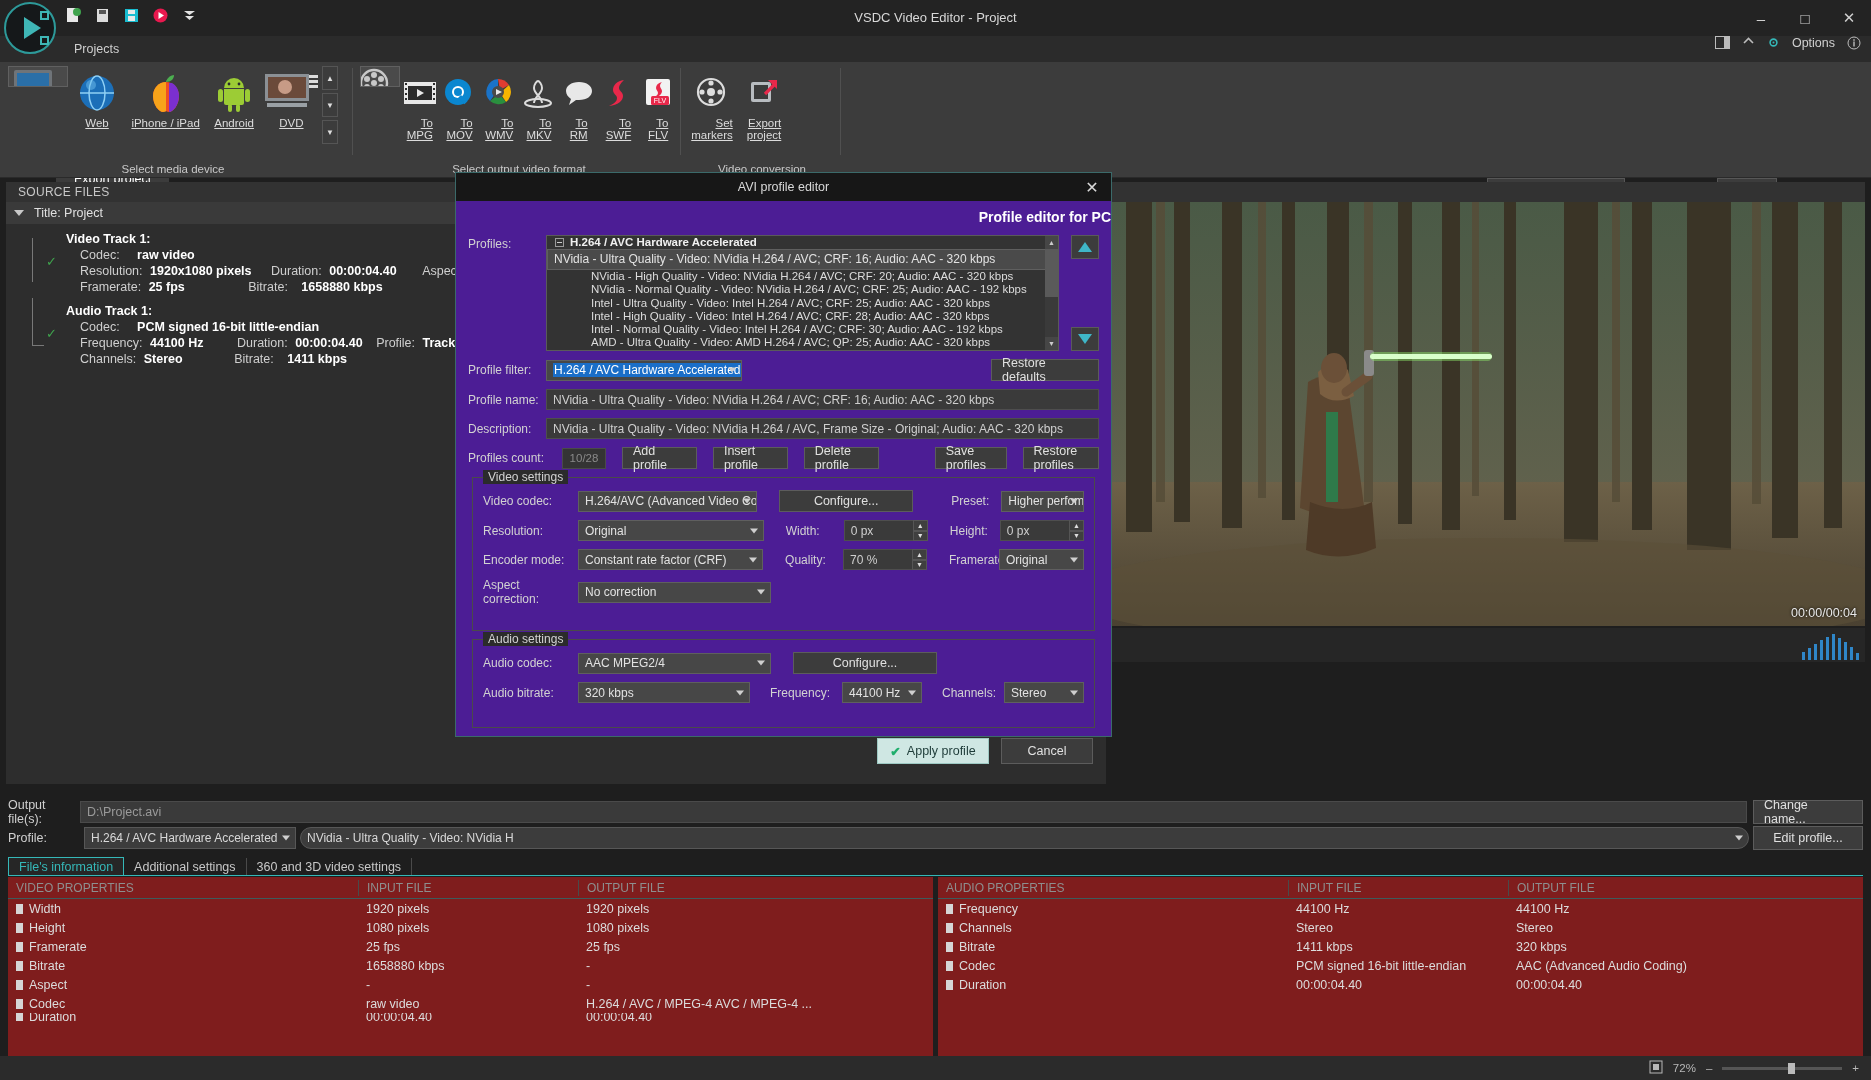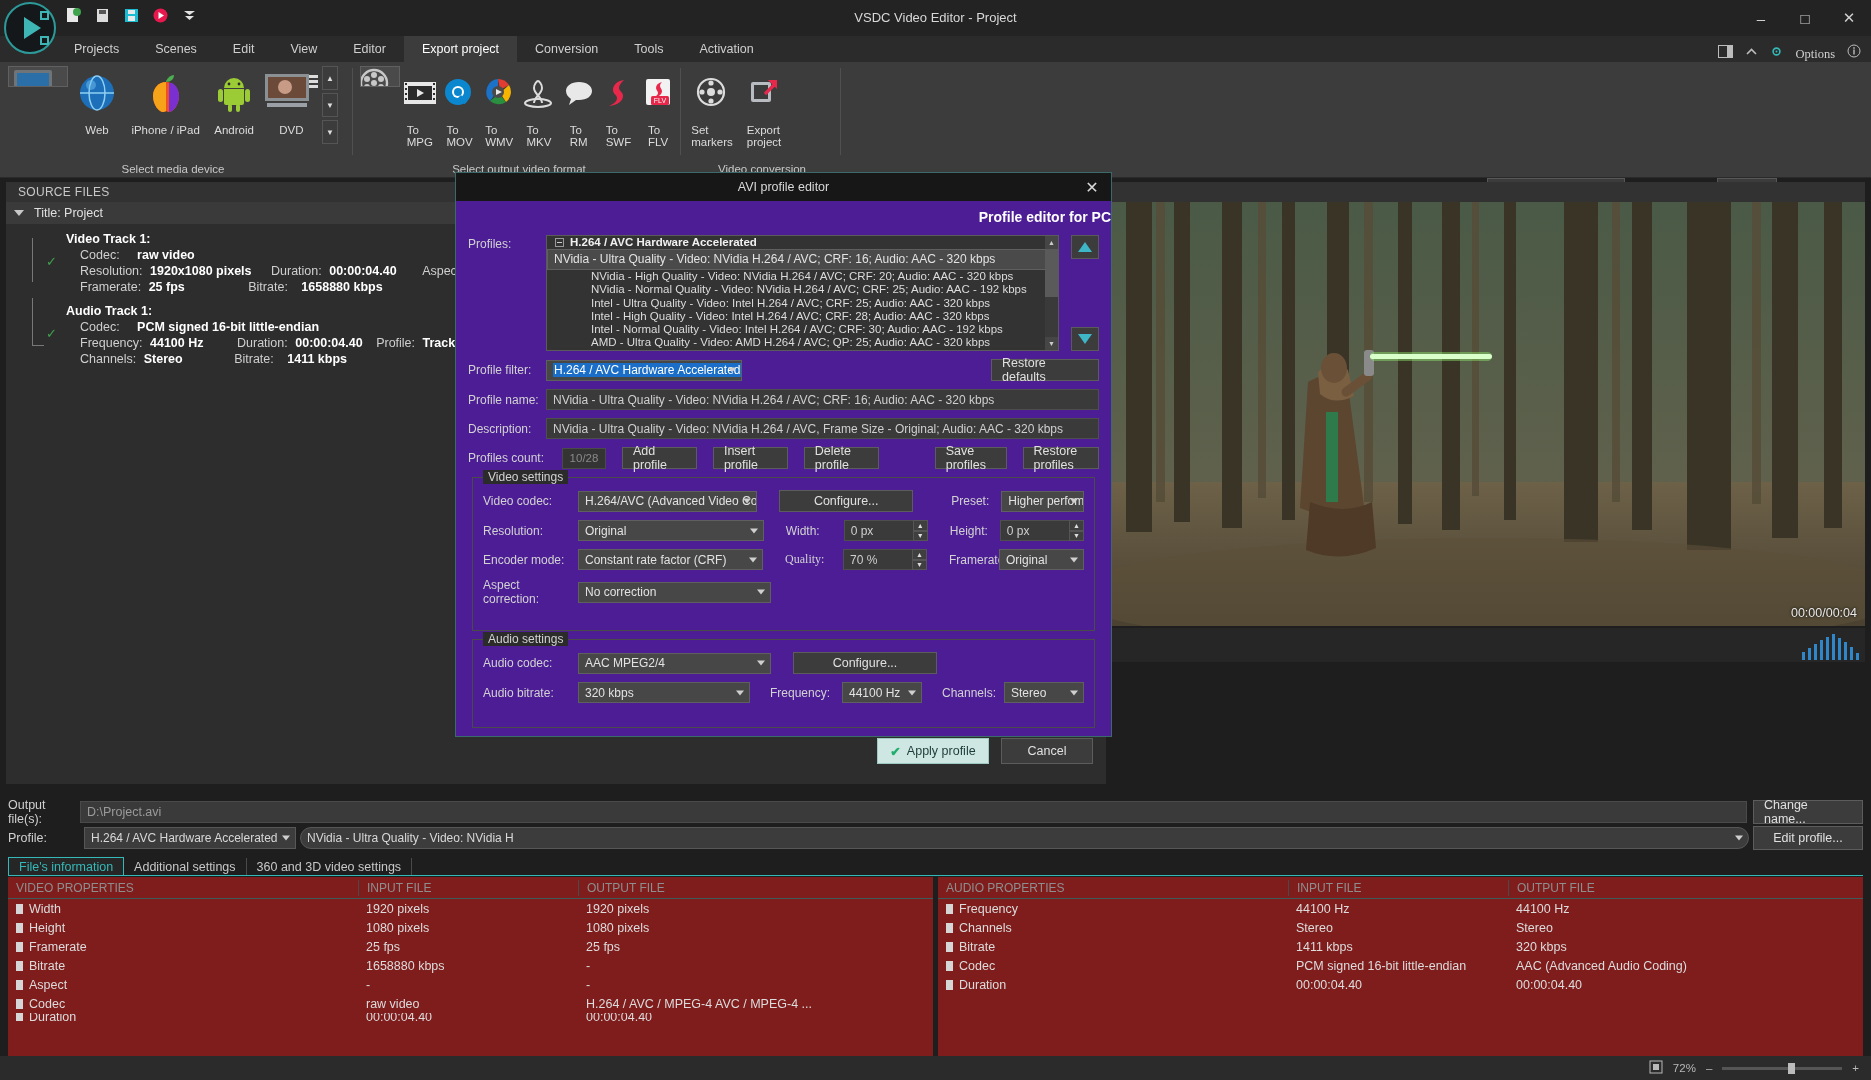--- a/index.html
+++ b/index.html
@@ -38,46 +38,46 @@
   }
   .wbtns { position: absolute; right: 0; top: 0; display: flex; height: 36px; }
   .wbtn { width: 44px; height: 36px; display: flex; align-items: center; justify-content: center;
           color: #d0d0d0; font-size: 15px; }
 
   
   .menubar {
     position: absolute; left: 0; top: 36px; width: 1871px; height: 26px;
     background: #2b2b2b;
   }
-  .menu-items { position: absolute; left: 56px; top: 0; display: flex; height: 26px; }
+  .menu-items { position: absolute; left: 56px; top: 0; display: flex; height: 26px; flex-direction: column; }
   .menu-item {
     padding: 0 18px; height: 26px; line-height: 26px; font-size: 12.5px; color: #cfcfcf;
   }
   .menu-item.active { background: #3c3c3c; color: #fff; }
   .menu-right { position: absolute; right: 10px; top: 0; height: 26px;
-    display: flex; align-items: flex-end; gap: 12px; font-size: 12.5px; color: #d0d0d0; font-family: Liberation Serif, serif; }
+    display: flex; align-items: flex-start; gap: 12px; font-size: 12.5px; color: #d0d0d0; }
 
   
   .ribbon {
     position: absolute; left: 0; top: 62px; width: 1871px; height: 116px;
     background: #3c3c3c; border-bottom: 1px solid #2a2a2a;
   }
   .rgroup { position: absolute; top: 0; height: 116px; }
   .rgroup .gbody { display: flex; height: 88px; align-items: flex-start; padding-top: 4px; }
   .glabel {
     position: absolute; bottom: 3px; width: 100%; text-align: center;
     font-size: 11.5px; color: #c8c8c8;
   }
   .gsep { position: absolute; top: 6px; bottom: 22px; width: 1px; background: #505050; }
   .ritem {
     width: 66px; display: flex; flex-direction: column; align-items: center;
     font-size: 11.5px; color: #dcdcdc; padding-top: 4px;
   }
   .ritem.sel { background: #4a4a4a; border: 1px solid #606060; }
-  .ritem .lbl { margin-top: 8px; text-align: left; line-height: 12px; }
+  .ritem .lbl { margin-top: 1px; text-align: right; line-height: 12px; text-decoration: underline; }
   .ritem .ico { height: 46px; display: flex; align-items: center; justify-content: center; }
   .spinbox-col { display: flex; flex-direction: column; justify-content: space-between;
     height: 78px; width: 16px; margin-left: 2px; }
   .spbtn { width: 16px; height: 24px; background: #3c3c3c; border: 1px solid #555;
     display: flex; align-items: center; justify-content: center; font-size: 8px; color: #ddd; }
 
   
   .srcheader {
     position: absolute; left: 6px; top: 182px; width: 1859px; height: 20px;
     background: #323232; color: #c8c8c8; font-size: 12px; padding-left: 12px; line-height: 20px;
@@ -888,21 +888,21 @@
                 <div>▼</div>
               </div>
           </div>
         </div>
         <div class="row">
           <div class="lab w95">Encoder mode:</div>
           <div class="sel" style="width:193px">
             <span>Constant rate factor (CRF)</span>
             <span class="caret"></span>
           </div>
-          <div class="lab" style="width:58px;margin-left:22px;font-family:Liberation Serif, serif;">Quality:</div>
+          <div class="lab" style="width:58px;margin-left:22px;">Quality:</div>
           <div class="spin">
             <div class="txt">70 %</div>
             <div class="sp">
                 <div>▲</div>
                 <div>▼</div>
               </div>
           </div>
           <div class="lab" style="width:50px;margin-left:22px;">Framerate:</div>
           <div class="sel" style="width:88px">
             <span>Original</span>

